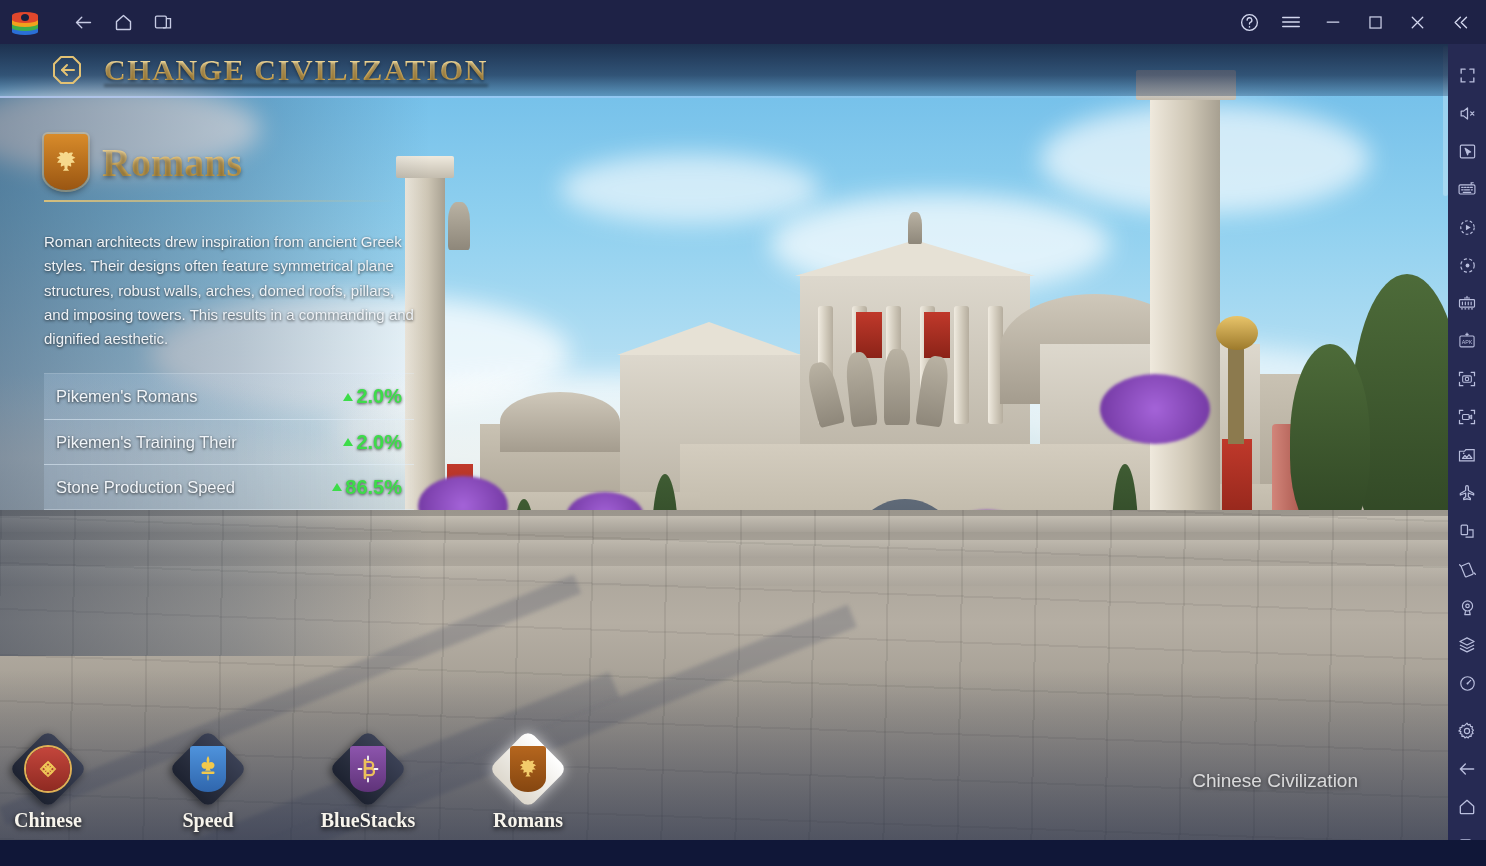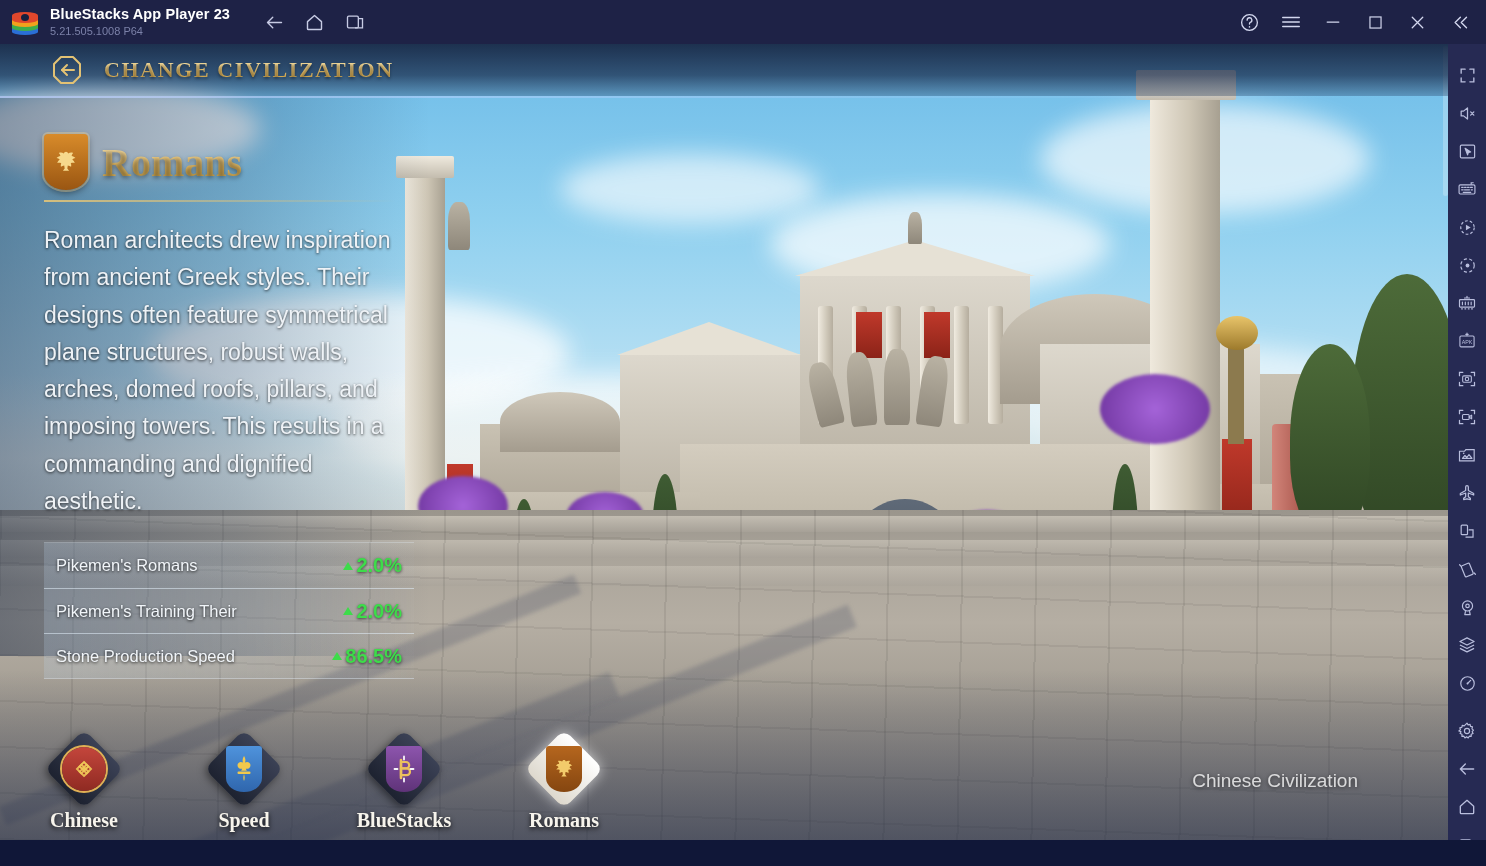--- a/index.html
+++ b/index.html
@@ -80,24 +80,25 @@
     position:absolute; left:0; top:0; width:100%; height:52px;
     background:linear-gradient(180deg, rgba(18,30,58,.88) 0%, rgba(24,42,74,.72) 60%, rgba(40,66,104,.35) 100%);
     display:flex; align-items:center; z-index:14;
   }
   .ghead-rule{ position:absolute; left:0; top:52px; width:100%; height:2px;
      background:linear-gradient(90deg, rgba(190,210,255,.75), rgba(190,210,255,.12) 70%, transparent); z-index:14;}
   .backbtn{ margin-left:50px; width:36px; height:36px; display:flex; align-items:center; justify-content:center;
             cursor:pointer; }
   .gtitle{
     margin-left:18px; font-family:"Liberation Serif", serif; font-weight:bold;
-    font-size:22px; letter-spacing:1.6px;
+    font-size:30px; letter-spacing:1.6px;
     background:linear-gradient(#fff3c4,#e8c06a 55%,#cf9f3e);
     -webkit-background-clip:text; background-clip:text; color:transparent;
     text-shadow:0 2px 3px rgba(0,0,0,.35);
+    text-decoration:underline;
   }
 
   
   .info{ position:absolute; left:0; top:52px; width:430px; height:560px; z-index:13;
          padding:38px 30px 0 44px;
          background:linear-gradient(90deg, rgba(22,38,66,.46) 0%, rgba(30,50,80,.26) 55%, rgba(40,60,90,0) 100%); }
   .civ-row{ display:flex; align-items:center; gap:14px; }
   .civ-crest{
     width:44px; height:56px; position:relative; flex:0 0 auto;
     background:linear-gradient(#d88b2a,#9a5612);
@@ -106,21 +107,21 @@
     display:flex; align-items:center; justify-content:center;
   }
   .civ-name{
     font-family:"Liberation Serif", serif; font-weight:bold; font-size:40px;
     background:linear-gradient(#ffeec2,#e5bb63 60%,#caa043);
     -webkit-background-clip:text; background-clip:text; color:transparent;
     text-shadow:0 2px 4px rgba(0,0,0,.4);
   }
   .divider{ margin-top:10px; height:2px; width:352px;
             background:linear-gradient(90deg, rgba(226,196,120,.9), rgba(226,196,120,.45) 55%, rgba(226,196,120,0)); }
-  .desc{ margin-top:20px; width:370px; color:#eef2f6; font-size:23px; line-height:1.62;
+  .desc{ margin-top:28px; width:370px; color:#eef2f6; font-size:15px; line-height:1.62;
          text-shadow:0 1px 3px rgba(0,0,0,.75); }
 
   .stats{ margin-top:22px; width:370px; }
   .stat{ position:relative; height:45px; display:flex; align-items:center;
          padding:0 12px 0 12px;
          background:linear-gradient(90deg, rgba(190,215,240,.22), rgba(190,215,240,.10) 70%, rgba(190,215,240,.02)); }
   .stat + .stat{ border-top:1px solid rgba(225,238,250,.55); }
   .stats{ border-top:1px solid rgba(225,238,250,.30); border-bottom:1px solid rgba(225,238,250,.45); }
   .stat-label{ color:#f1f5f9; font-size:16.5px; text-shadow:0 1px 3px rgba(0,0,0,.8); }
   .stat-val{ margin-left:auto; color:#3ddc4a; font-size:20px; font-weight:bold;
@@ -150,21 +151,21 @@
               text-shadow:0 2px 4px rgba(0,0,0,.7); position:relative; z-index:2; }
   .unit-info{ position:relative; z-index:2; margin-left:12px; width:34px; height:34px;
               display:flex; align-items:center; justify-content:center; }
   .unit-info .dia{ position:absolute; inset:0; background:#241a12; transform:rotate(45deg);
                    border:2px solid #d9b070; border-radius:5px; }
   .unit-info span{ position:relative; color:#f6ead2; font-family:"Liberation Serif",serif;
                    font-weight:bold; font-size:19px; }
 
   
   .civbar{ position:absolute; left:0; bottom:8px; width:100%; height:110px; z-index:13;
-           display:flex; align-items:flex-end; padding-left:36px; gap:64px; }
+           display:flex; align-items:flex-end; gap:64px; }
   .civ-item{ width:96px; display:flex; flex-direction:column; align-items:center; cursor:pointer; }
   .civ-icon-wrap{ position:relative; width:72px; height:72px; display:flex; align-items:center; justify-content:center; }
   .civ-dia{ position:absolute; width:56px; height:56px; transform:rotate(45deg); border-radius:9px;
             background:linear-gradient(#3b4155,#1d2230); box-shadow:0 3px 8px rgba(0,0,0,.5); }
   .civ-item.selected .civ-dia{ background:linear-gradient(#ffffff,#ddd8cd); box-shadow:0 0 14px rgba(255,255,255,.65);}
   .civ-shield{ position:relative; width:36px; height:46px; border-radius:3px 3px 18px 18px/3px 3px 14px 14px;
                display:flex; align-items:center; justify-content:center; }
   .civ-circle{ position:relative; width:44px; height:44px; border-radius:50%;
                display:flex; align-items:center; justify-content:center; }
   .civ-label{ margin-top:4px; font-family:"Liberation Serif", serif; font-weight:bold; font-size:20px;
@@ -189,24 +190,20 @@
 <body>
 
 <div class="titlebar">
   <div class="bs-logo">
     <div class="layer l1"></div>
       <div class="layer l2"></div>
     <div class="layer l3"></div>
       <div class="layer l4"></div>
       <div class="dot"></div>
   </div>
-  <div class="bs-titles">
-    <div class="bs-name">BlueStacks App Player 23</div>
-    <div class="bs-ver">5.21.505.1008  P64</div>
-  </div>
 
   <div class="tb-navs">
     <div class="tb-ic">
       <svg width="21" height="21" viewBox="0 0 24 24" fill="none" stroke="currentColor" stroke-width="1.6" stroke-linecap="round" stroke-linejoin="round">
           <path d="M20 12H4M4 12l6-6M4 12l6 6"></path>
         </svg>
     </div>
     <div class="tb-ic">
       <svg width="21" height="21" viewBox="0 0 24 24" fill="none" stroke="currentColor" stroke-width="1.6" stroke-linecap="round" stroke-linejoin="round">
           <path d="M4 11l8-7 8 7v8a1 1 0 0 1-1 1H5a1 1 0 0 1-1-1z"></path>

